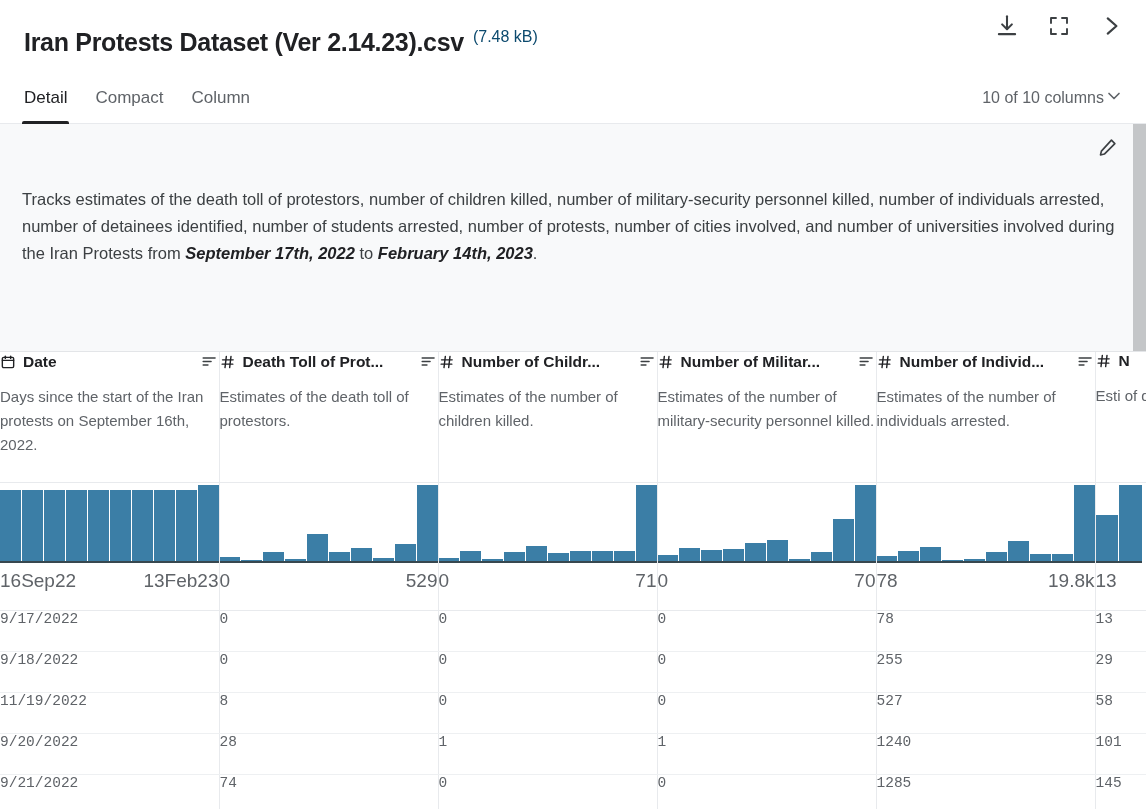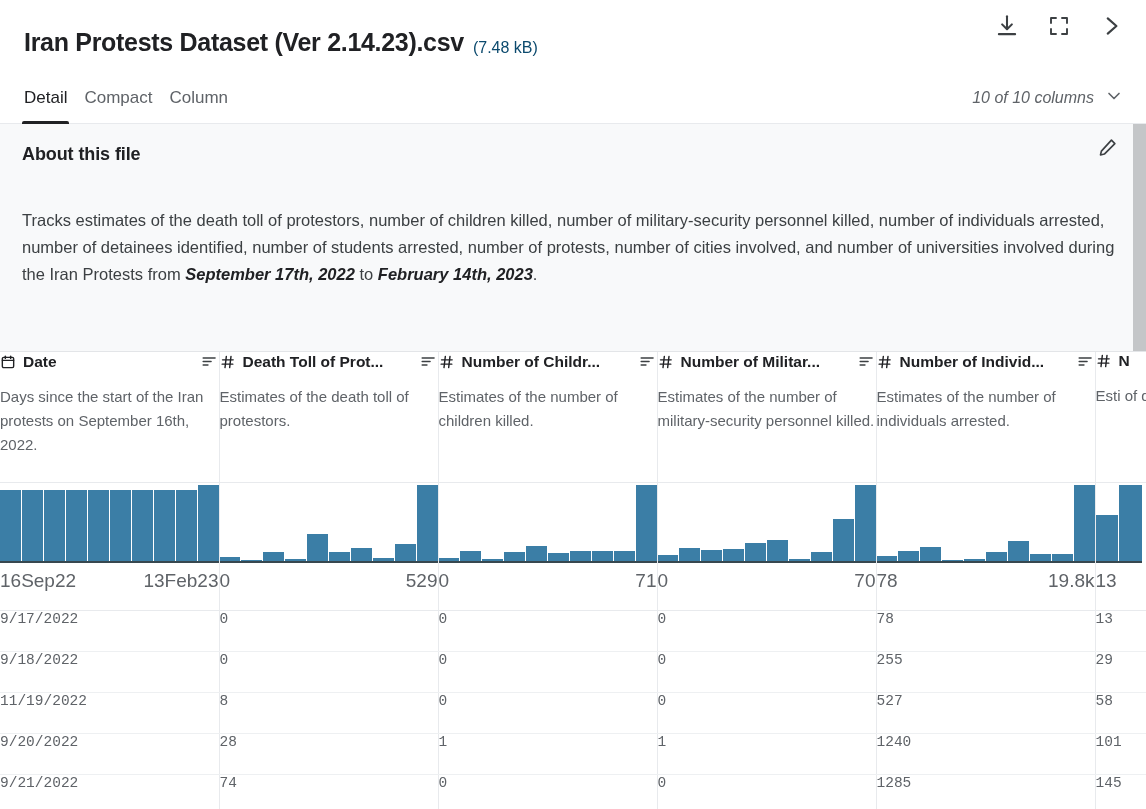--- a/index.html
+++ b/index.html
@@ -13,21 +13,21 @@
   }
   .page { position: relative; width: 1146px; height: 809px; overflow: hidden; background:#fff; }
 
   
   .header {
     position: relative;
     height: 72px;
     padding: 0 24px;
     display: flex; align-items: center;
   }
-  .title-wrap { display: flex; align-items: flex-end; gap: 9px; margin-top: 12px; }
+  .title-wrap { display: flex; align-items: flex-start; gap: 9px; margin-top: 12px; }
   .file-title {
     font-size: 25px; font-weight: bold; color: #202124;
     letter-spacing: -0.3px; white-space: nowrap;
   }
   .file-size { font-size: 16px; color: #0c4a6e; white-space: nowrap; }
 
   .header-actions {
     position: absolute; right: 16px; top: 8px;
     display: flex; align-items: center; gap: 14px;
   }
@@ -39,36 +39,36 @@
   }
 
   
   .tabbar {
     position: relative;
     height: 52px;
     padding: 0 24px;
     display: flex; align-items: center;
     border-bottom: 1px solid #e8eaed;
   }
-  .tabs { display: flex; align-items: flex-end; gap: 17px; height: 52px; }
+  .tabs { display: flex; align-items: flex-end; gap: 28px; height: 52px; }
   .tab {
     font-size: 17px; color: #5f6368; cursor: pointer;
     height: 52px; display: flex; align-items: center;
     position: relative; background: none; border: none; padding: 0;
     font-family: inherit;
   }
   .tab.active { color: #202124; }
   .tab.active::after {
     content: ""; position: absolute; left: -2px; right: -2px; bottom: 0;
     height: 3px; background: #202124; border-radius: 2px 2px 0 0;
   }
   .col-count {
     position: absolute; right: 22px; top: 0; height: 52px;
-    display: flex; align-items: center; gap: 10px;
-    font-size: 16px; color: #5f6368; cursor: pointer; font-style: italic;
+    display: flex; align-items: center; gap: 0;
+    font-size: 16px; color: #5f6368; cursor: pointer;
   }
 
   
   .about {
     position: relative;
     background: #f8f9fa;
     border-bottom: 1px solid #e3e5e8;
     padding: 20px 30px 22px 22px;
     height: 228px;
     overflow: hidden;
@@ -204,21 +204,20 @@
       <span>10 of 10 columns</span>
       <span>
         <svg width="20" height="20" viewBox="0 0 24 24" fill="none" stroke="currentColor" stroke-width="2" stroke-linecap="round" stroke-linejoin="round">
           <path d="M6 9l6 6 6-6"></path>
         </svg>
       </span>
     </div>
   </div>
 
   <div class="about">
-    <h3>About this file</h3>
     <p><span>Tracks estimates of the death toll of protestors, number of children killed, number of military-security personnel killed, number of individuals arrested, number of detainees identified, number of students arrested, number of protests, number of cities involved, and number of universities involved during the Iran Protests from </span><b>September 17th, 2022</b><span> to </span><b>February 14th, 2023</b><span>.</span></p>
 
     <div class="edit-pencil" title="Edit">
       <span>
         <svg width="21" height="21" viewBox="0 0 24 24" fill="none" stroke="currentColor" stroke-width="1.9" stroke-linecap="round" stroke-linejoin="round">
           <path d="M16.5 3.6l3.9 3.9L8.4 19.5 4 20.5l1-4.4z"></path>
         </svg>
       </span>
     </div>
 

